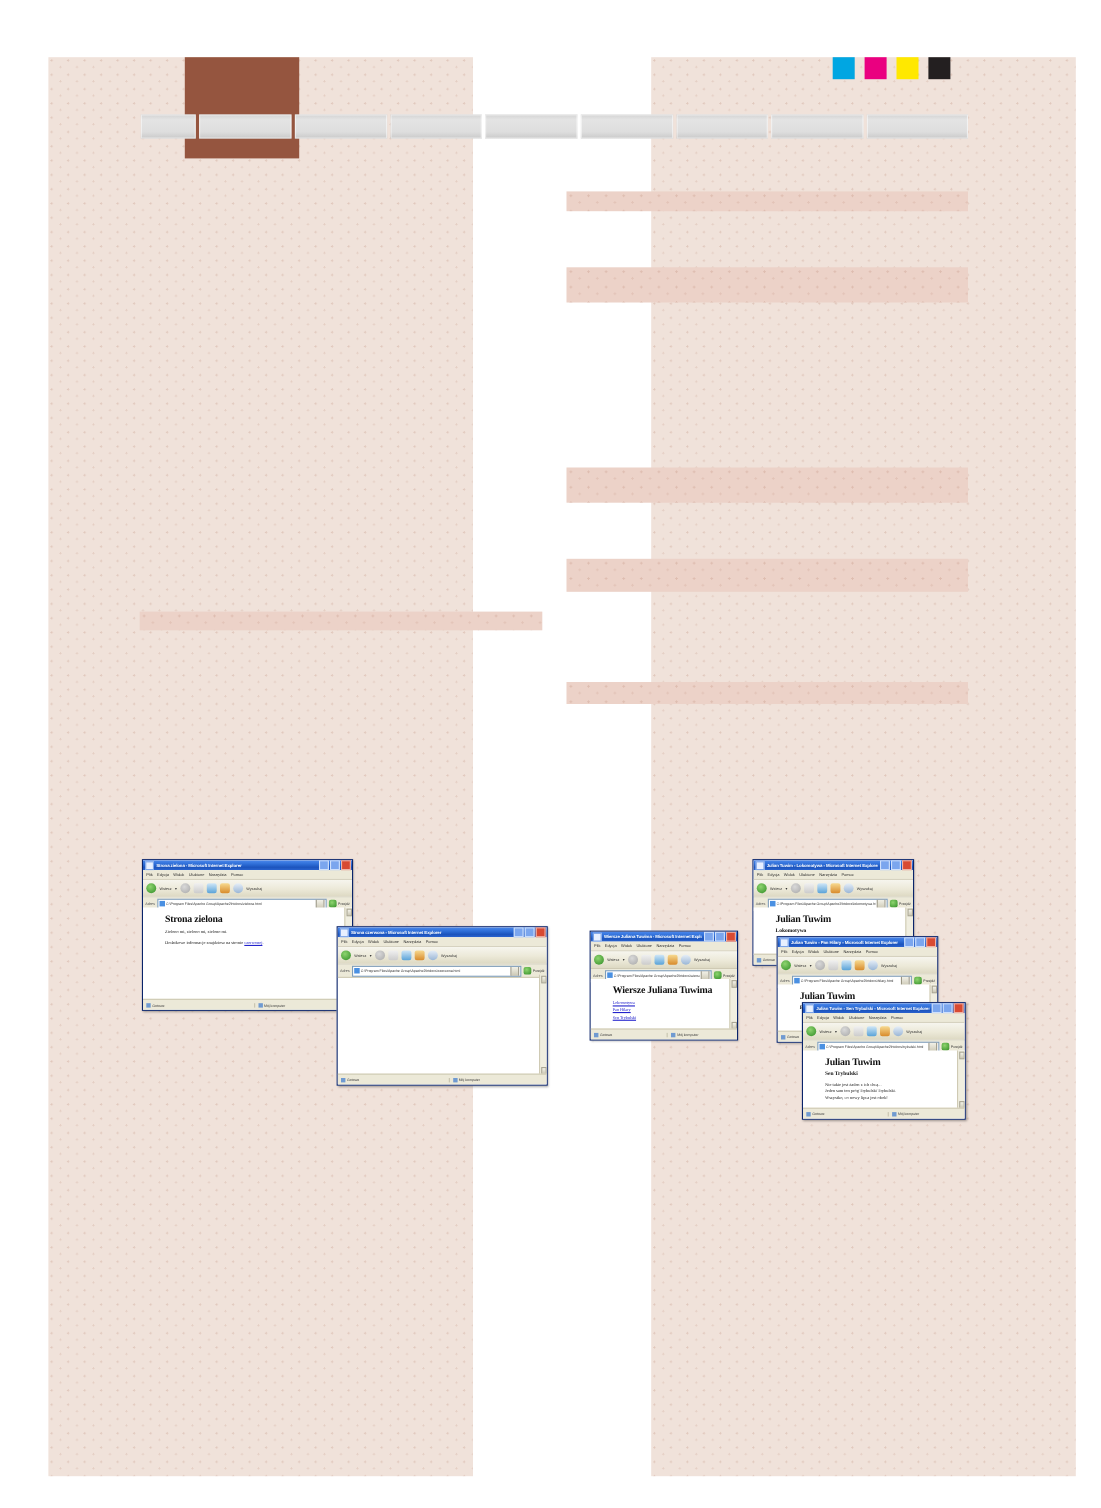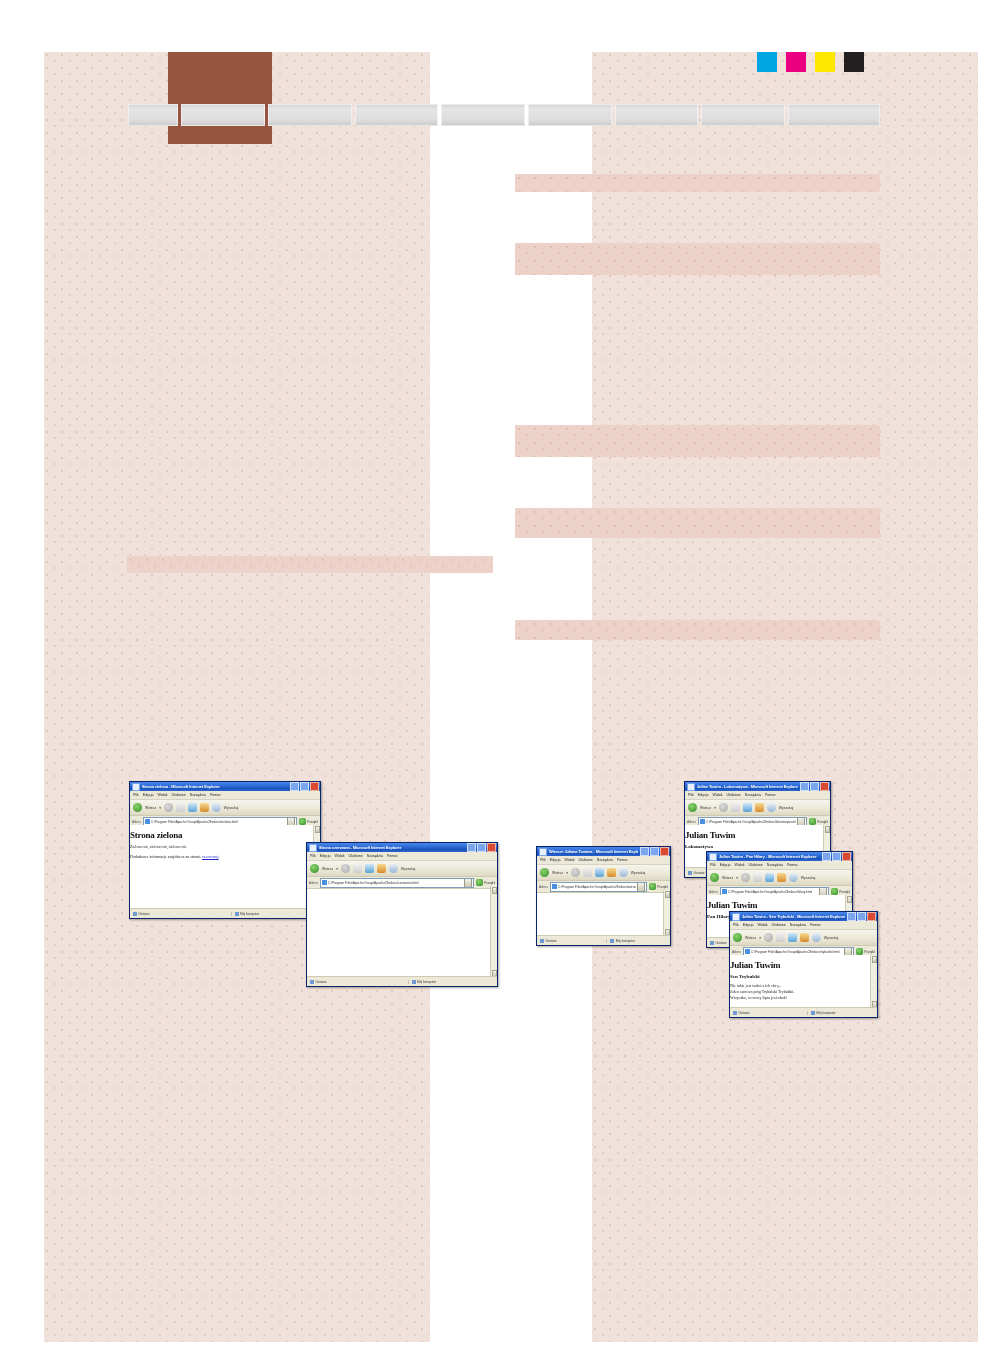--- a/index.html
+++ b/index.html
@@ -188,21 +188,21 @@
   .ie-address .ad-go .go-ic {
     width: 7px; height: 7px;
     background: radial-gradient(circle at 40% 35%, #8ed46f, #2f8c25);
     border-radius: 2px;
   }
   .ie-address .ad-go .go-tx { font-size: 3.2px; color: #333; }
 
   .ie-page {
     position: absolute;
     left: 0; right: 0;
-    padding: 5px 4px 3px 0;
+    padding: 5px 4px 3px 20px;
     overflow: hidden;
   }
   .ie-page h1 {
     margin: 0 0 4px 0;
     font-family: "Liberation Serif", serif;
     font-weight: bold;
     font-size: 9px;
     color: #101010;
     letter-spacing: -0.2px;
   }
@@ -523,20 +523,28 @@
         <div class="ad-field">
           <div class="fav"></div>
           <div class="ad-url">C:\Program Files\Apache Group\Apache2\htdocs\wiersze.html</div>
           <div class="ad-arrow"></div>
         </div>
         <div class="ad-go">
           <div class="go-ic"></div>
           <span class="go-tx">Przejdź</span>
         </div>
       </div>
+      <div class="ie-page" style="top: 43px; bottom: 9px; background: rgb(255, 255, 255);">
+        <h1>Wiersze Juliana Tuwima</h1>
+        <ul>
+          <li><a href="#">Lokomotywa</a></li>
+          <li><a href="#">Pan Hilary</a></li>
+          <li><a href="#">Sen Trybulski</a></li>
+        </ul>
+      </div>
       <div class="ie-scroll-v" style="top: 43px; bottom: 9px;"></div>
       <div class="ie-status">
         <div class="st-left">
           <div class="st-ic"></div>
           <span>Gotowe</span>
         </div>
         <div class="st-right">
           <div class="st-ic"></div>
           <span>Mój komputer</span>
         </div>

